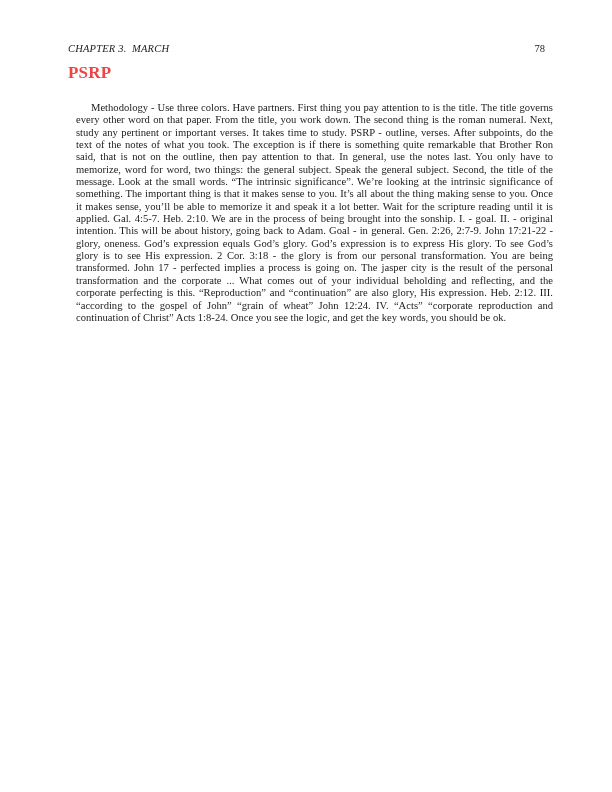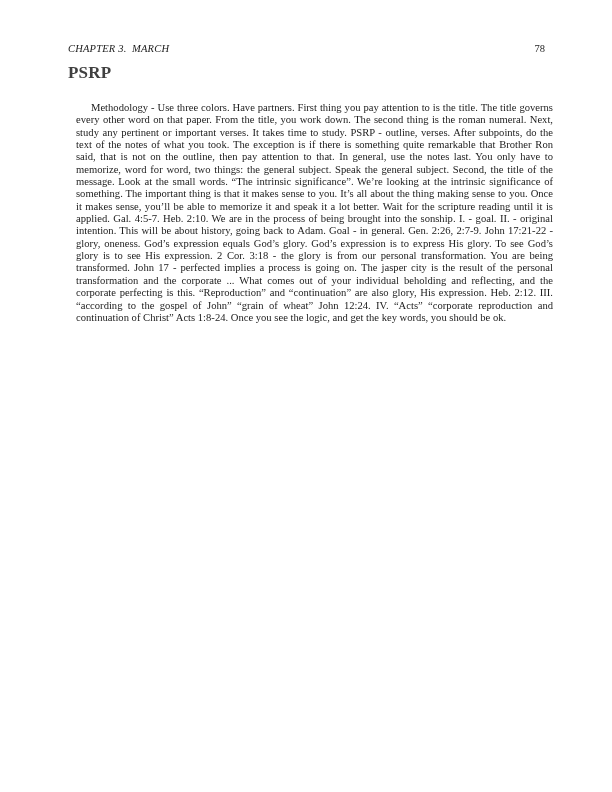--- a/index.html
+++ b/index.html
@@ -34,21 +34,21 @@
     font-style: normal;
   }
   .section-title {
     position: absolute;
     top: 63px;
     left: 68px;
     margin: 0;
     font-size: 17px;
     font-weight: bold;
     letter-spacing: 0.2px;
-    color: #404040;
+    color: #ef4444;
   }
   .body-paragraph {
     position: absolute;
     top: 94px;
     left: 68px;
     width: 477px;
     margin: 8px;
     font-size: 10.6px;
     line-height: 12.35px;
     text-align: justify;

